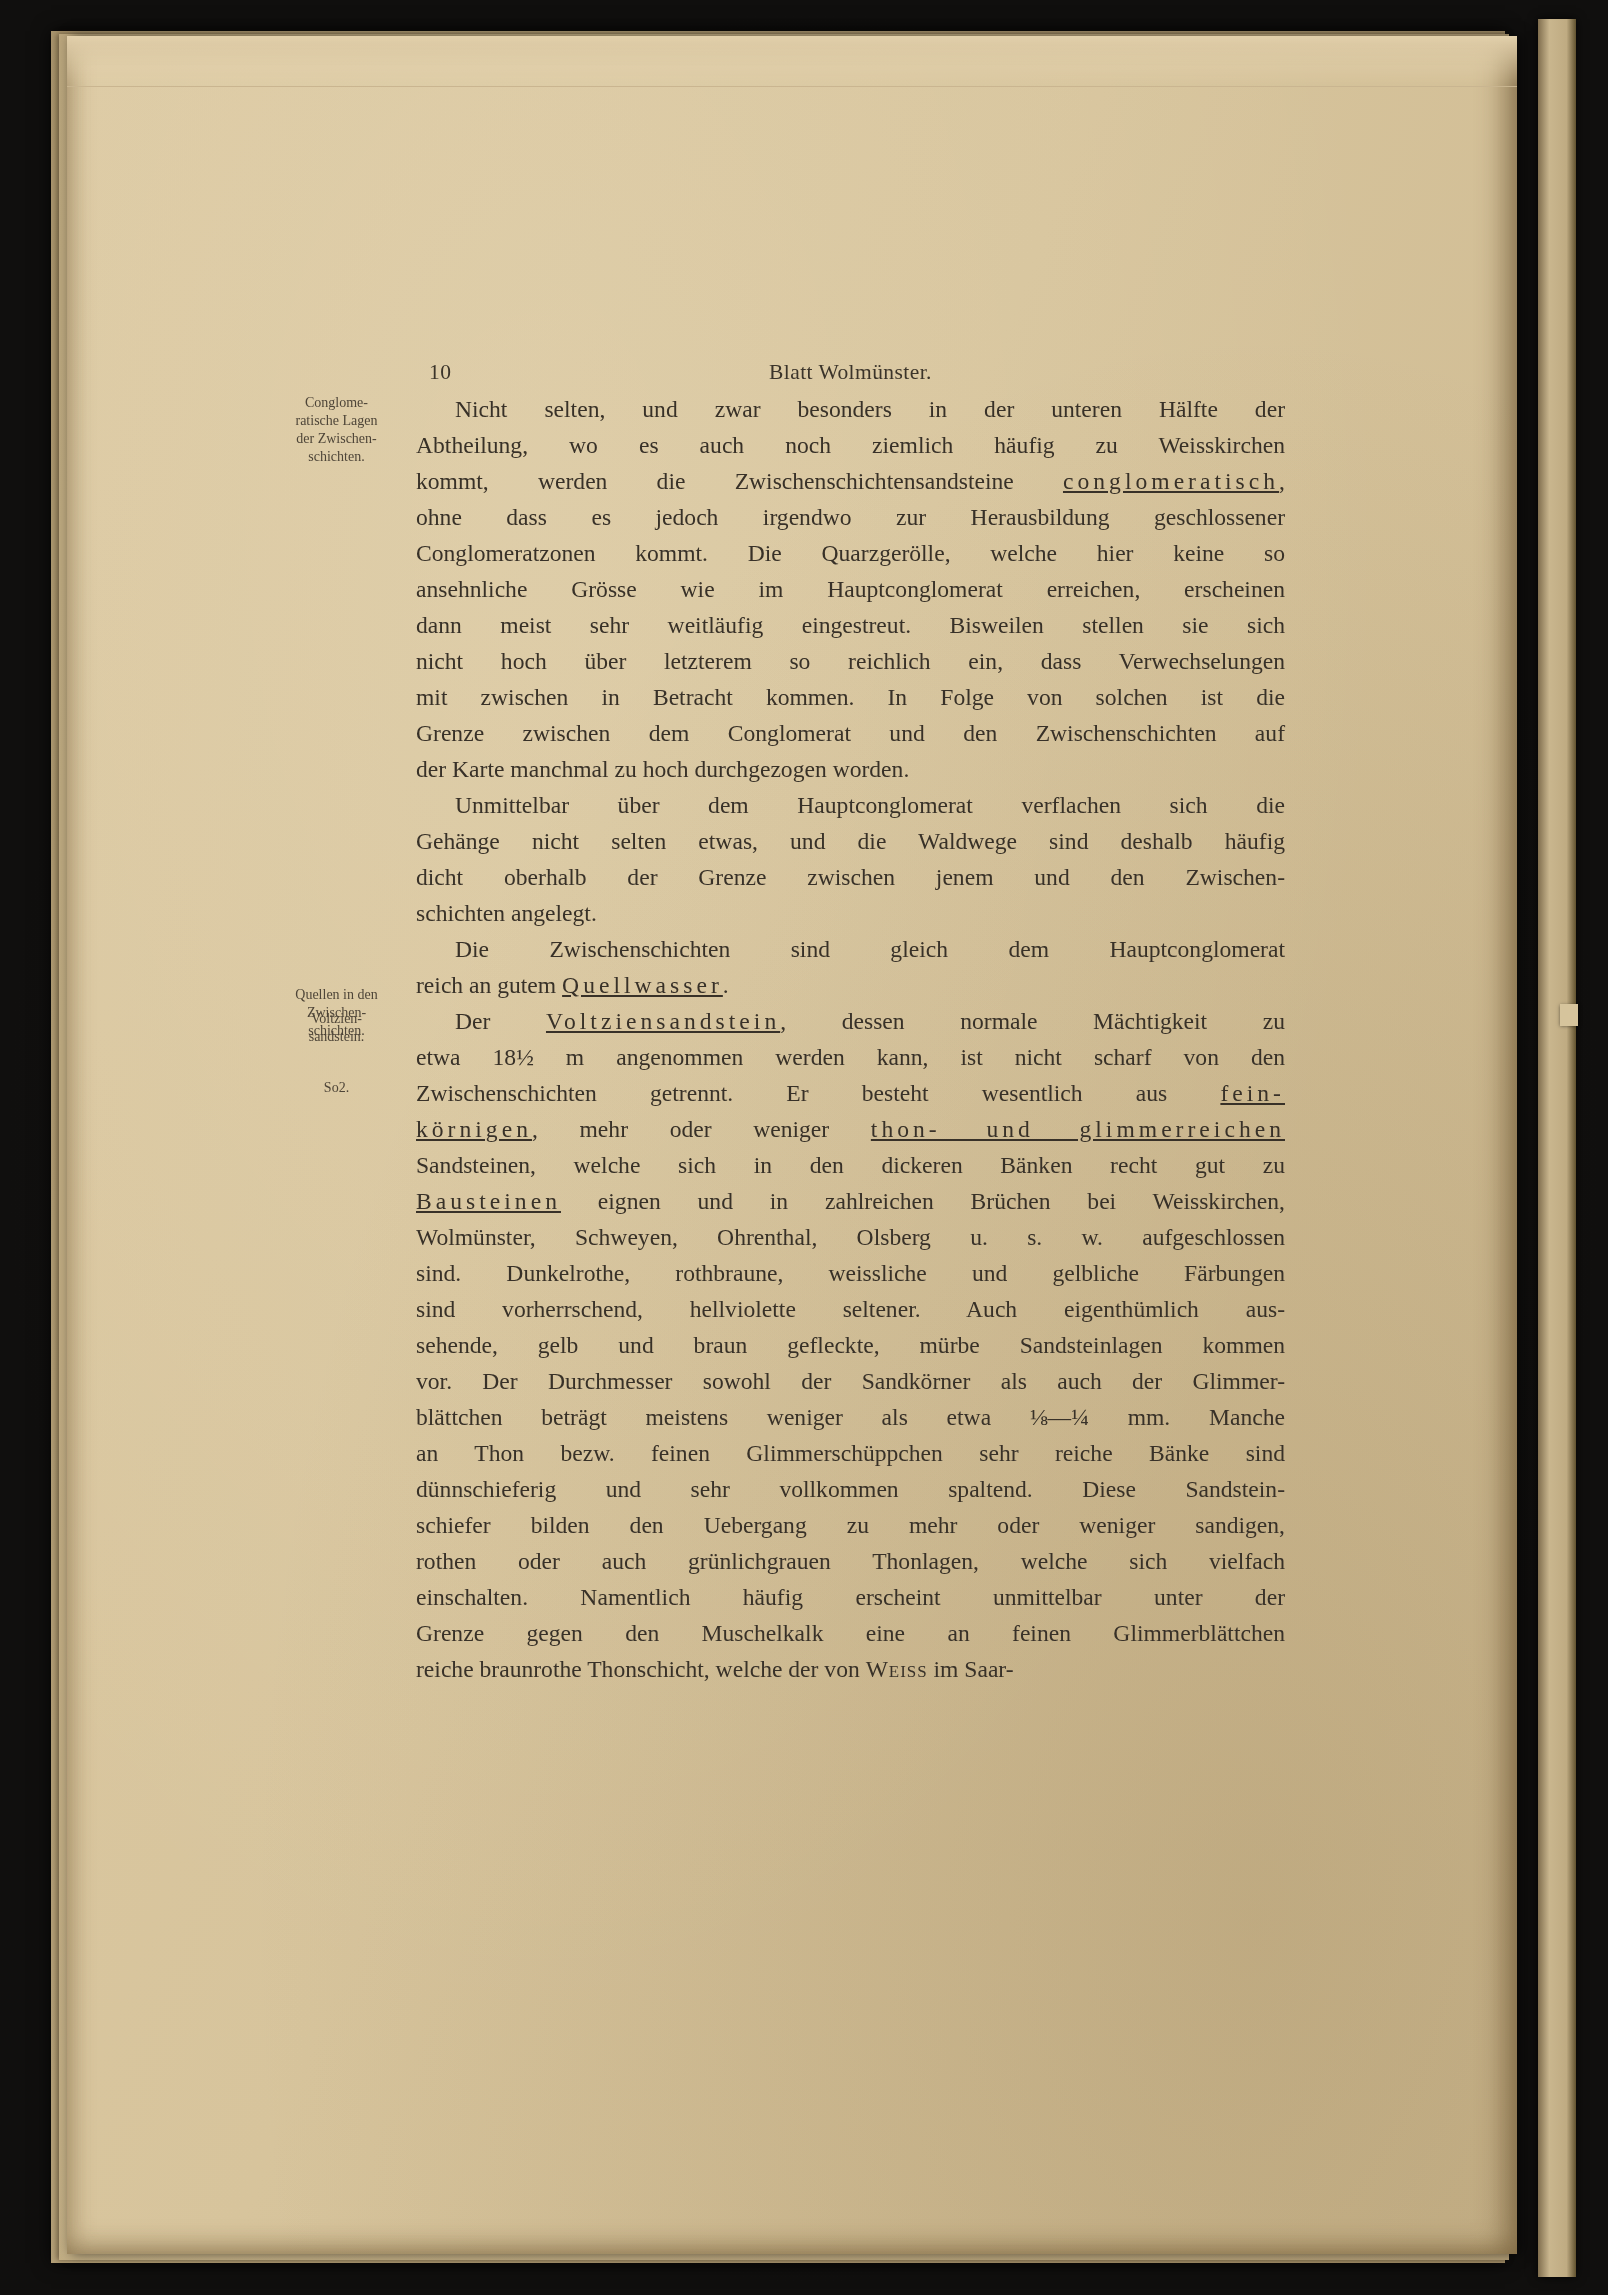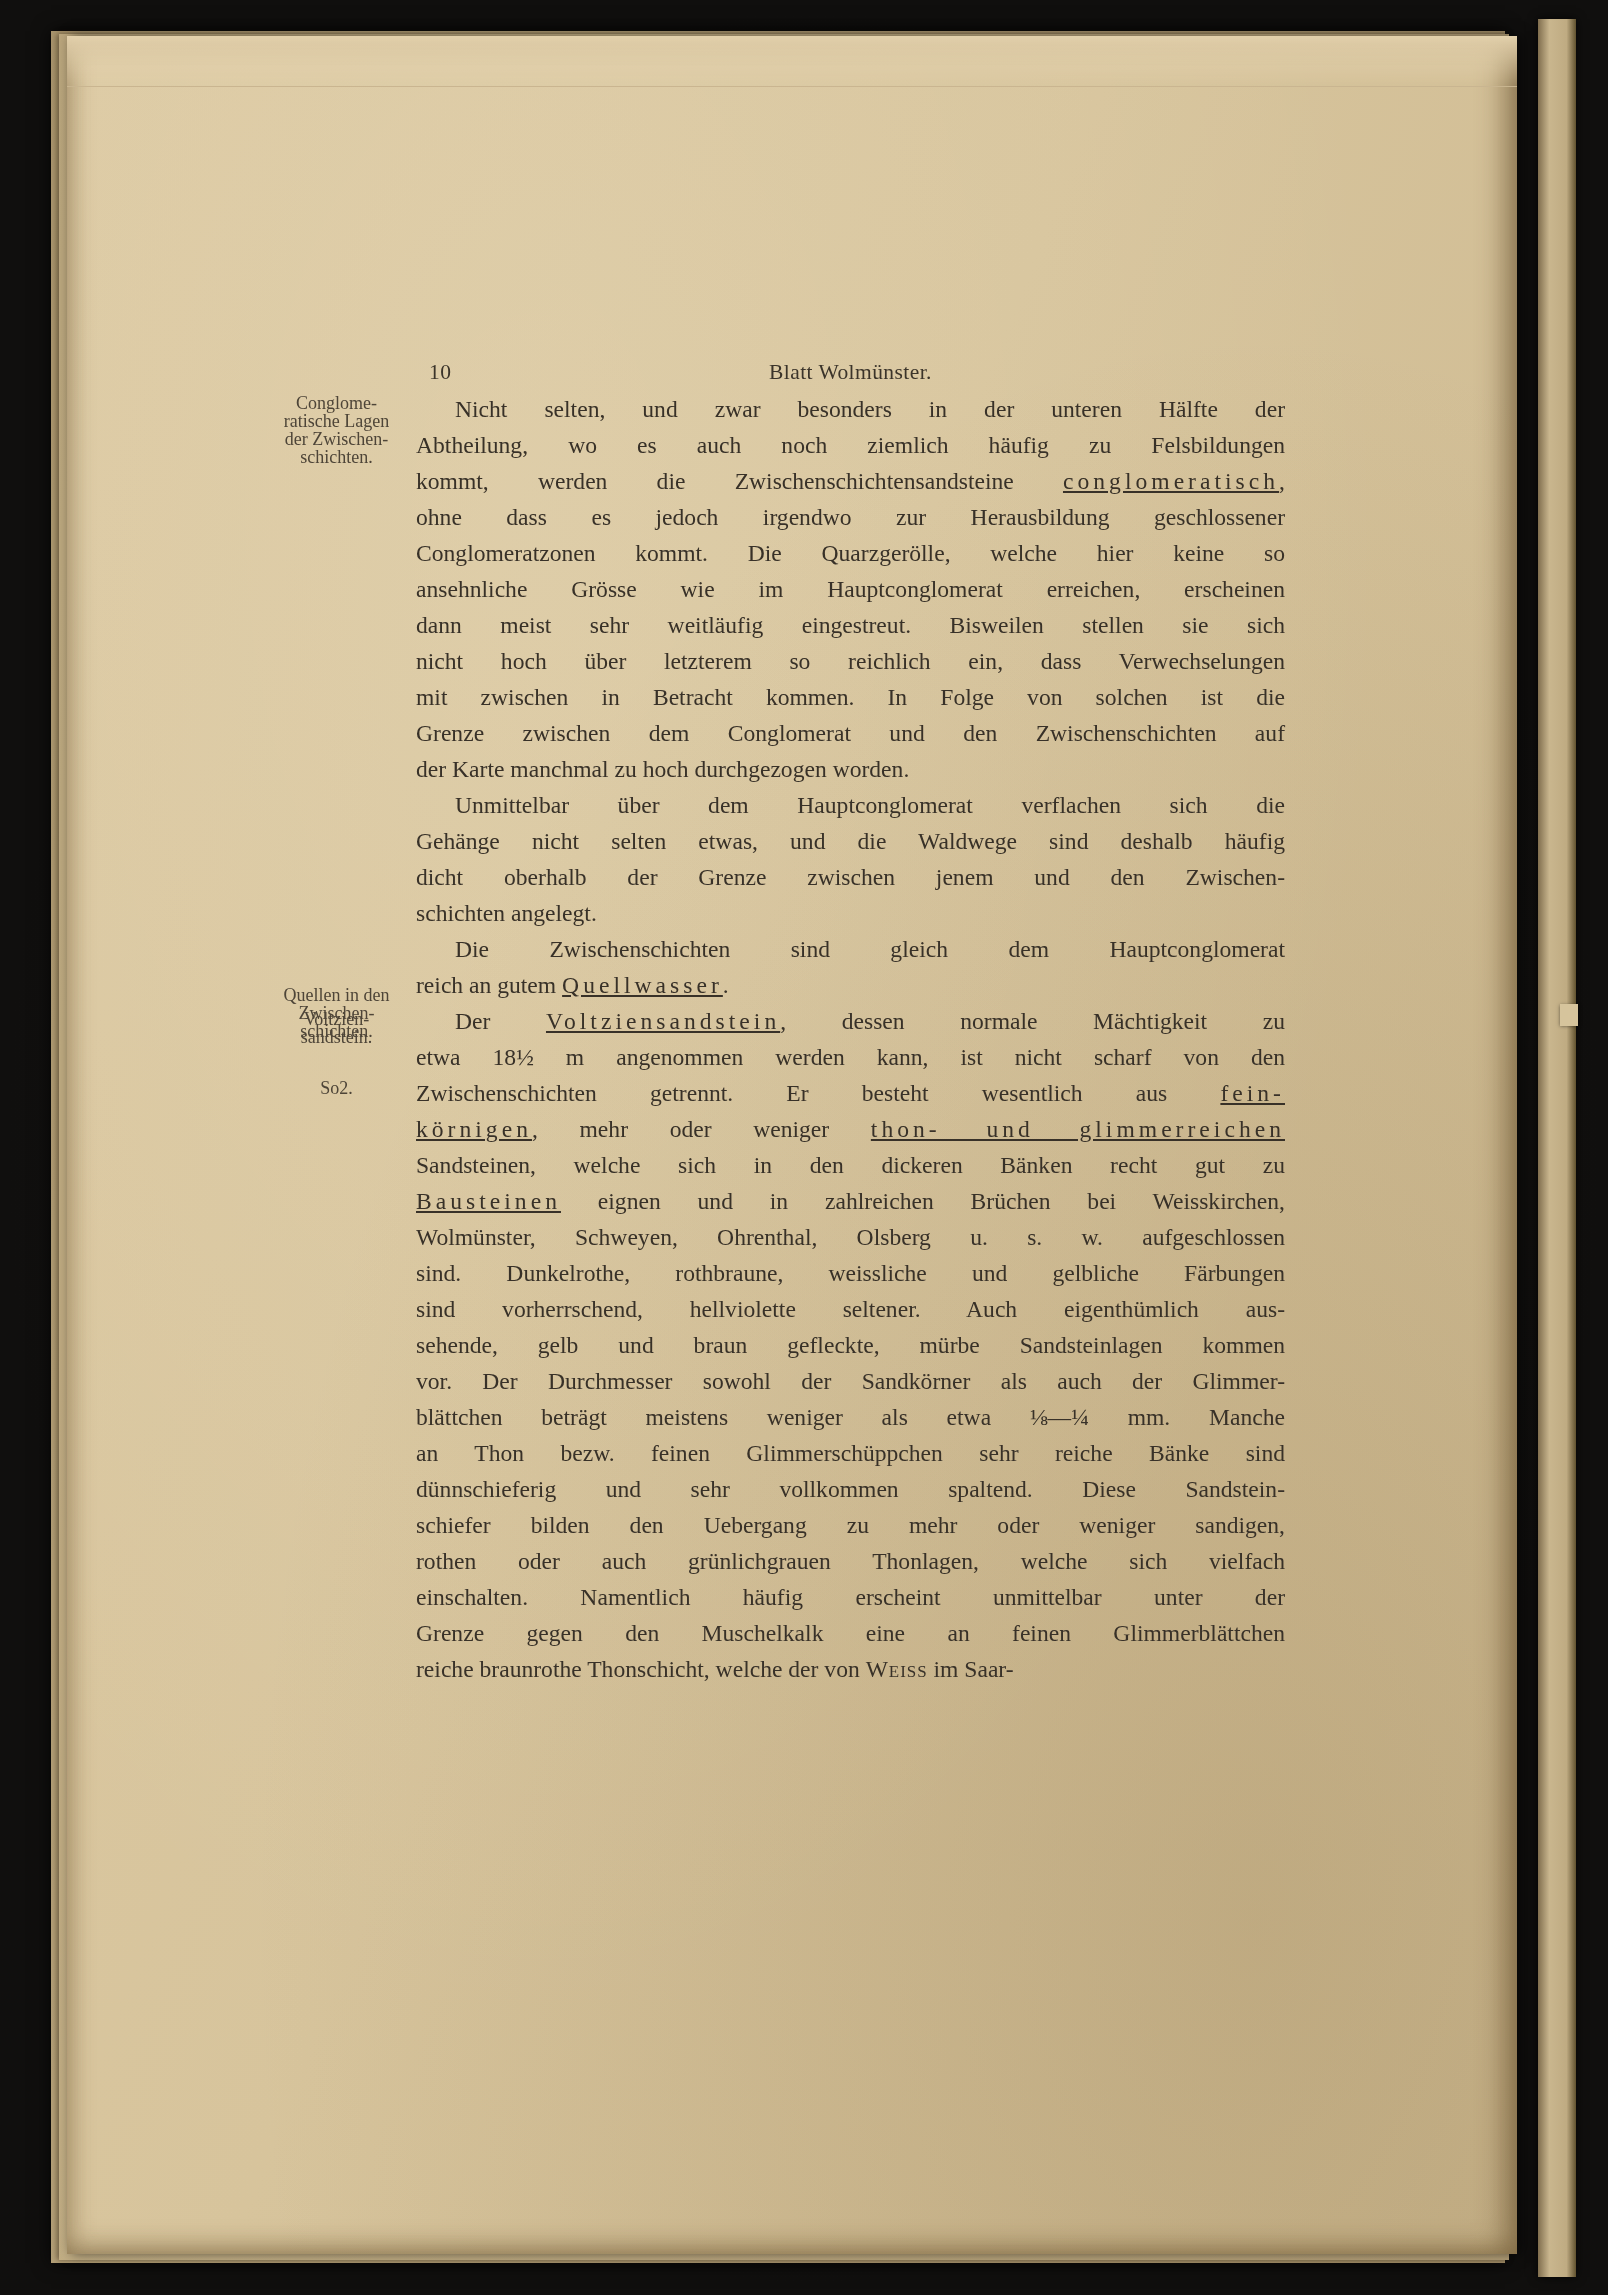--- a/index.html
+++ b/index.html
@@ -52,21 +52,21 @@
   
   .header-row {
     position:absolute; left:349px; top:324px; width:869px; height:30px;
     text-align:center; font-size:21.5px; color:#3b342a; letter-spacing:.02em;
   }
   .page-num { position:absolute; left:13px; top:0; }
 
   .margin-notes { position:absolute; left:0; top:0; }
   .margin-note {
     position:absolute; left:197px; width:145px;
-    text-align:center; font-size:18px; line-height:18px; color:#4e4538;
+    text-align:center; font-size:14px; line-height:18px; color:#4e4538;
   }
   .mn-line { display:block; }
   .note-1 { top:358px; }
   .note-2 { top:902px;margin-top:48px; }
   .note-3 { top:974px; }
   .note-4 { top:1043px; }
 
   .text-col {
     position:absolute; left:349px; top:355px; width:869px;
     font-size:23.6px; color:#383128;
@@ -112,21 +112,21 @@
         <span class="mn-line">Voltzien-</span>
         <span class="mn-line">sandstein.</span>
       </div>
       <div class="margin-note note-4">
         <span class="mn-line">So2.</span>
       </div>
     </div>
 
     <div class="text-col">
         <div class="line indent"><span>Nicht selten, und zwar besonders in der unteren Hälfte der</span></div>
-        <div class="line"><span>Abtheilung, wo es auch noch ziemlich häufig zu Felsbildungen</span></div>
+        <div class="line"><span>Abtheilung, wo es auch noch ziemlich häufig zu Weisskirchen</span></div>
         <div class="line"><span>kommt, werden die Zwischenschichtensandsteine </span><span class="sp">conglomeratisch</span><span>,</span></div>
         <div class="line"><span>ohne dass es jedoch irgendwo zur Herausbildung geschlossener</span></div>
         <div class="line"><span>Conglomeratzonen kommt. Die Quarzgerölle, welche hier keine so</span></div>
         <div class="line"><span>ansehnliche Grösse wie im Hauptconglomerat erreichen, erscheinen</span></div>
         <div class="line"><span>dann meist sehr weitläufig eingestreut. Bisweilen stellen sie sich</span></div>
         <div class="line"><span>nicht hoch über letzterem so reichlich ein, dass Verwechselungen</span></div>
         <div class="line"><span>mit zwischen in Betracht kommen. In Folge von solchen ist die</span></div>
         <div class="line"><span>Grenze zwischen dem Conglomerat und den Zwischenschichten auf</span></div>
         <div class="line last"><span>der Karte manchmal zu hoch durchgezogen worden.</span></div>
         <div class="line indent"><span>Unmittelbar über dem Hauptconglomerat verflachen sich die</span></div>

